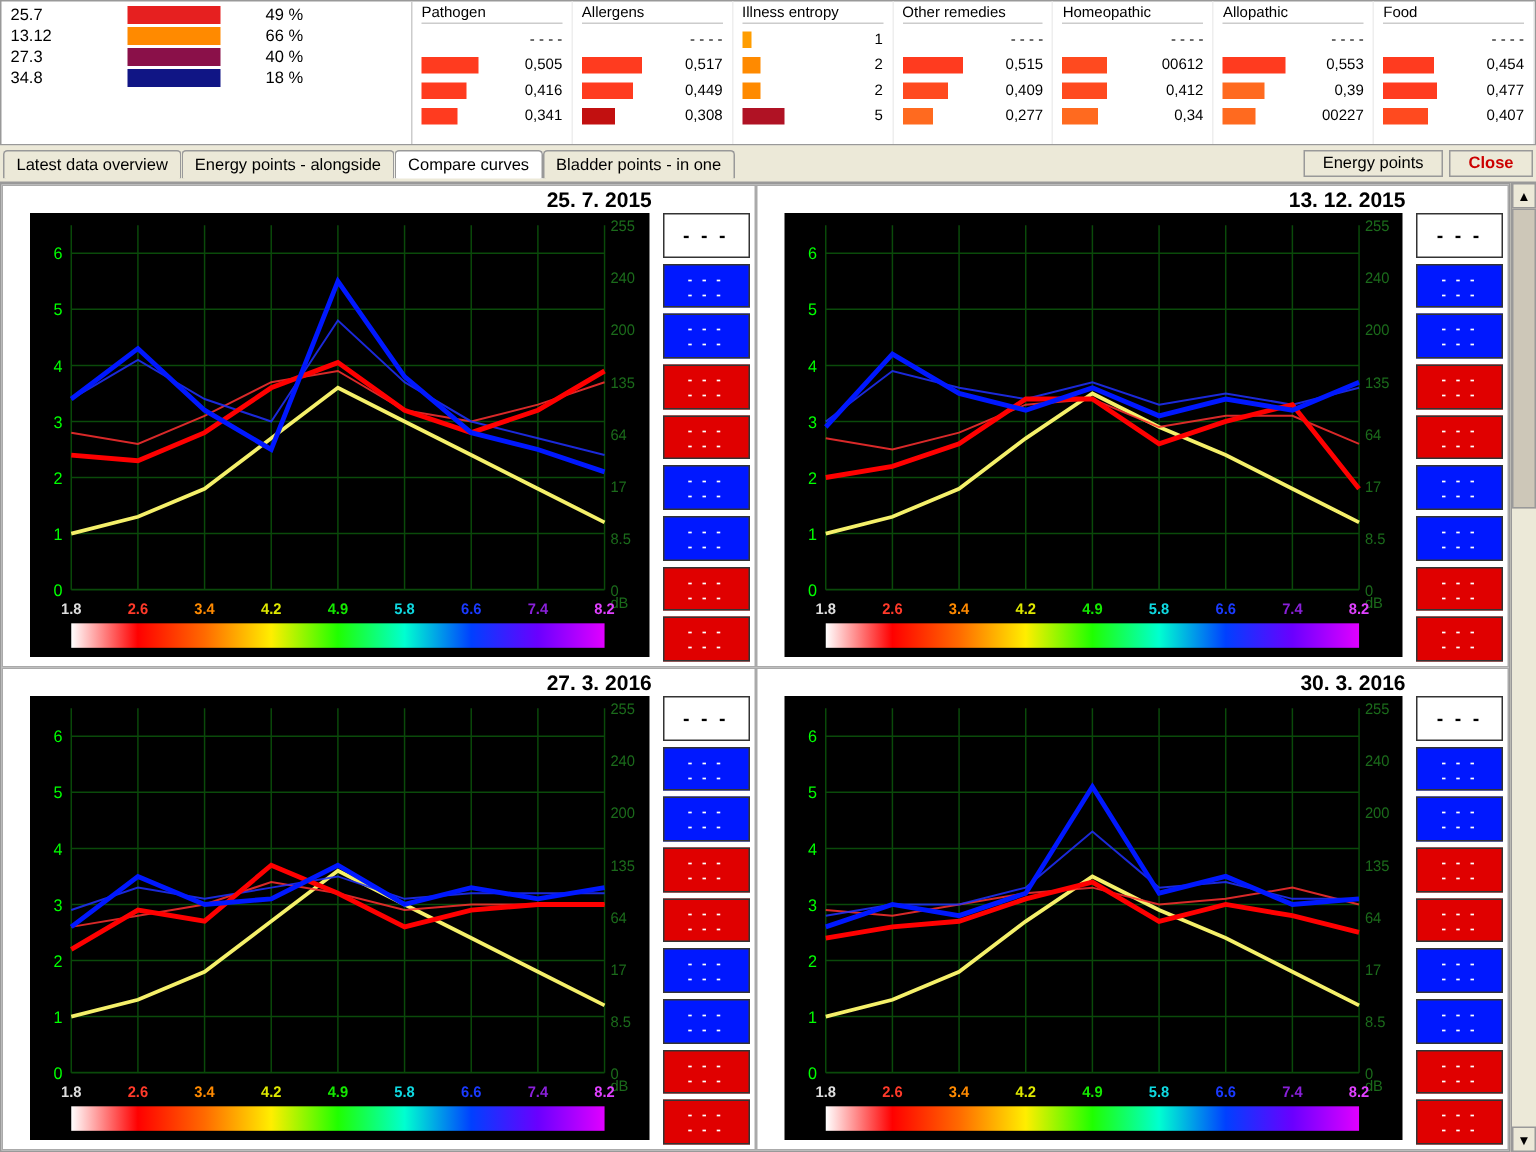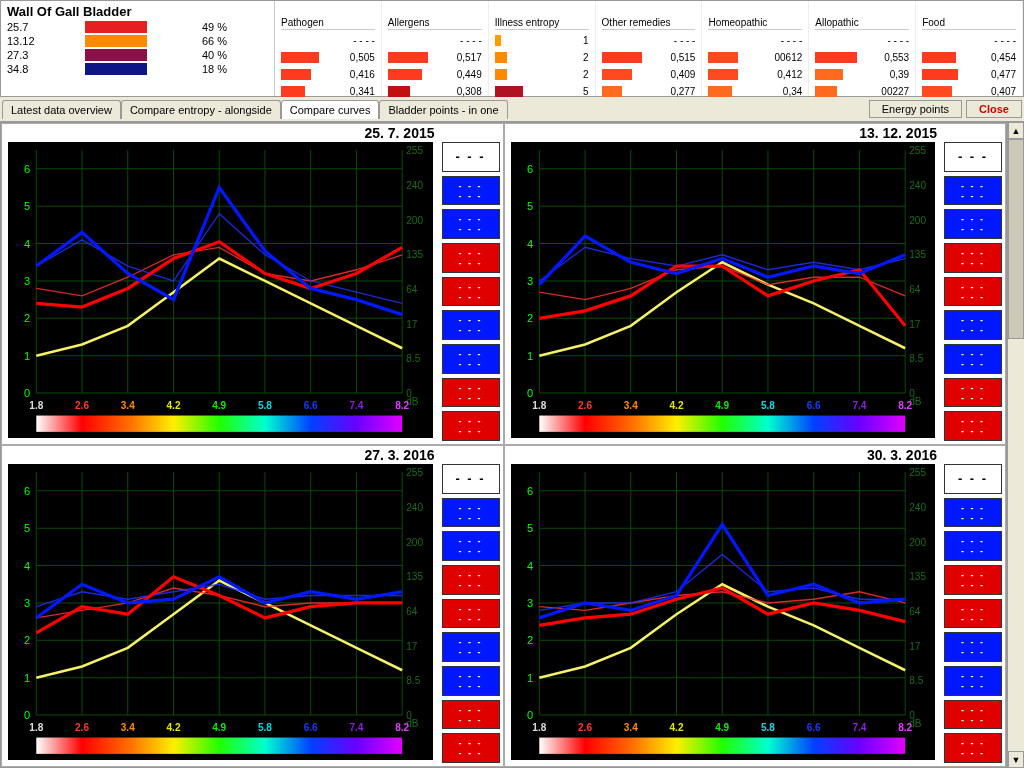--- a/index.html
+++ b/index.html
@@ -4,40 +4,40 @@
 <style>
   * { box-sizing: border-box; margin: 0; padding: 0; }
   body { font-family: Arial, sans-serif; font-size: 11px; background: #ece9d8; width: 1024px; height: 768px; overflow: hidden; }
   .topbar { display: flex; border: 1px solid #999; background: #fff; height: 97px; }
   .title-block { width: 274px; padding: 3px 6px; border-right: 1px solid #ccc; }
   .title-block h2 { font-size: 13px; font-weight: bold; margin-bottom: 2px; }
   .legend-rows { display: flex; flex-direction: column; gap: 2px; }
   .legend-row { display: flex; align-items: center; }
   .legend-row .val { width: 70px; text-align: left; }
   .legend-row .sw { width: 62px; height: 12px; margin-left: 8px; }
-  .legend-row .pct { width: 50px; text-align: right; margin-left: 30px; }
-  .metric-group { flex: 1; padding: 16px 6px; border-right: 1px solid #eee; min-width: 104px; }
+  .legend-row .pct { width: 50px; margin-left: 30px; }
+  .metric-group { flex: 1; padding: 2px 6px; border-right: 1px solid #eee; min-width: 104px; }
   .metric-group h3 { font-size: 10px; font-weight: normal; color: #000; margin-bottom: 2px; border-bottom: 1px solid #ccc; padding-bottom:1px;}
   .mrow { display: flex; align-items: center; height: 17px; }
   .bar-cell { width: 50px; height: 11px; position: relative; }
   .bar { height: 11px; }
   .mval { flex: 1; text-align: right; font-size: 10px; }
   .tabs-row { display: flex; align-items: center; background: #ece9d8; border-bottom: 1px solid #999; height: 25px; padding: 0 2px; }
   .tab { background: #ece9d8; border: 1px solid #999; border-bottom: none; padding: 3px 8px; font-size: 11px; margin-right: 0; border-radius: 3px 3px 0 0; cursor: pointer; position: relative; top:1px;}
   .tab.active { background: #fff; font-weight: normal; z-index:2;}
   .spacer { flex: 1; }
   .btn { background: #ece9d8; border: 1px solid #999; padding: 2px 12px; font-size: 11px; margin-left: 4px; cursor: pointer; }
   .btn.close { color: #c00; font-weight: bold; }
   .charts-wrap { display: flex; height: 646px; }
   .charts-area { flex: 1; display: grid; grid-template-columns: 1fr 1fr; grid-template-rows: 1fr 1fr; gap: 0; background: #fff; border:1px solid #999;}
   .scrollbar { width: 17px; background: #ece9d8; border-left: 1px solid #999; position: relative; }
   .scroll-arrow { height: 17px; background: #ece9d8; border: 1px solid #999; display:flex; align-items:center; justify-content:center; font-size:9px;}
   .scroll-thumb { position: absolute; top: 17px; left: 0; right: 0; height: 200px; background: #cdc7b8; border: 1px solid #999; }
   .chart-cell { border: 1px solid #aaa; position: relative; display:flex; overflow:hidden;}
-  .chart-main { flex:1; position:relative; }
+  .chart-main { flex:1; position:relative;margin-left:12px; }
   .chart-date { position: absolute; top: 2px; right: 4px; font-size: 14px; font-weight: bold; line-height:14px; z-index:5;}
   .chart-canvas { position: absolute; top: 18px; left: 6px; right: 6px; bottom: 6px; background: #000; }
   .side-bars { width: 64px; padding: 18px 3px 3px 3px; display:flex; flex-direction:column; gap:4px; }
   .side-box { height: 34px; border: 1px solid #333; display:flex; flex-direction:column; align-items:center; justify-content:center; }
   .side-box.white { background:#fff; }
   .side-box.blue { background:#0018ff; }
   .side-box.red { background:#e00000; }
   .dash3 { font-weight:bold; letter-spacing:2px; }
   .side-box.blue .dash3, .side-box.red .dash3 { color:#fff; font-size:9px; line-height:10px;}
   .side-box.white .dash3 { color:#000; font-size:13px; }
@@ -45,21 +45,20 @@
   .grid-line { stroke:#0a4a0a; stroke-width:1; }
   .axis-lbl { fill:#0f0; font-size:11px; }
   .axis-lbl-r { fill:#1b6b1b; font-size:10px; }
   .xlabel { font-size:10px; font-weight:bold; }
 </style>
 </head>
 <body>
 
 <div class="topbar">
   <div class="title-block">
-    <h2>Wall Of Gall Bladder</h2>
     <div class="legend-rows" id="legend-rows">
         <div class="legend-row">
           <span class="val">25.7</span>
     <span class="sw" style="background:#e62020"></span>
     <span class="pct">49 %</span>
         </div>
         <div class="legend-row">
           <span class="val">13.12</span>
     <span class="sw" style="background:#ff8a00"></span>
     <span class="pct">66 %</span>
@@ -263,21 +262,21 @@
       <div class="bar-cell">
             <div class="bar" style="width:30px;background:#ff4a1f"></div>
           </div>
       <div class="mval">0,407</div>
         </div>
       </div>
     </div>
 </div>
 
 <div class="tabs-row">
-  <div id="tabs"><span class="tab">Latest data overview</span><span class="tab">Compare entropy - alongside</span><span class="tab active">Compare curves</span><span class="tab">Bladder points - in one</span></div>
+  <div id="tabs"><span class="tab">Latest data overview</span><span class="tab">Energy points - alongside</span><span class="tab active">Compare curves</span><span class="tab">Bladder points - in one</span></div>
   <div class="spacer"></div>
   <button class="btn">Energy points</button>
   <button class="btn close">Close</button>
 </div>
 
 <div class="charts-wrap">
   <div class="charts-area" id="charts-area">
       <div class="chart-cell">
         <div class="chart-main">
           <div class="chart-date">25. 7. 2015</div>

